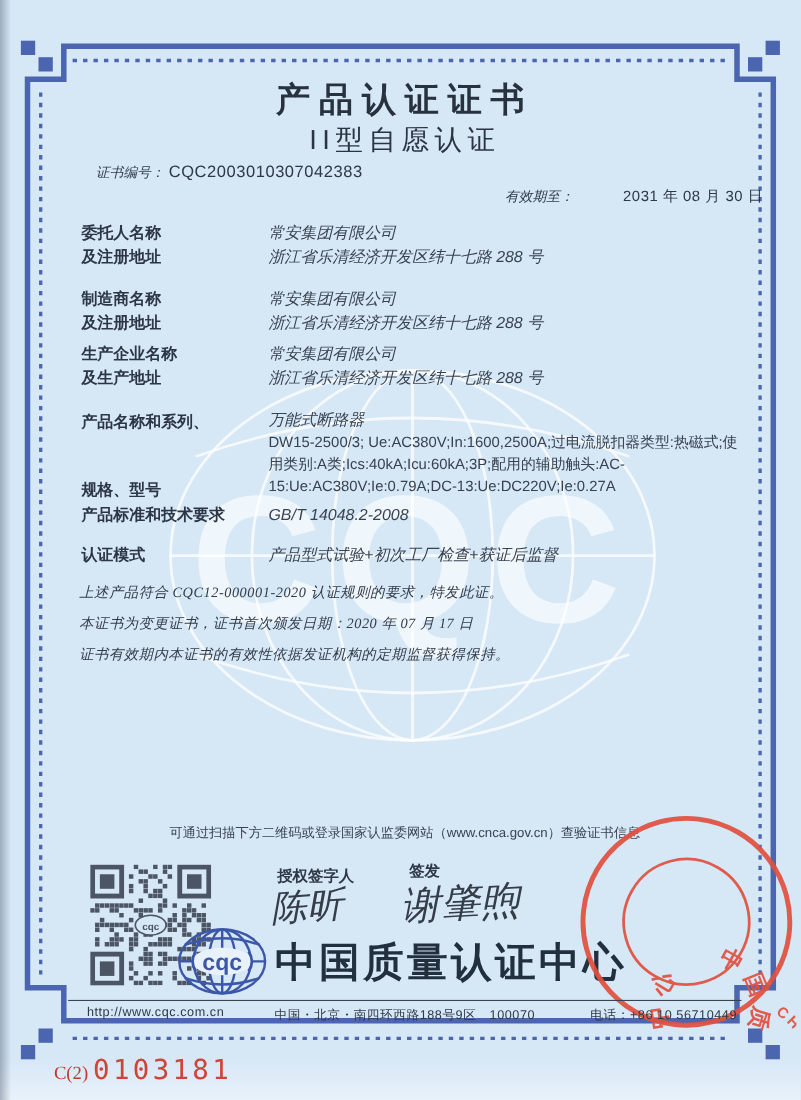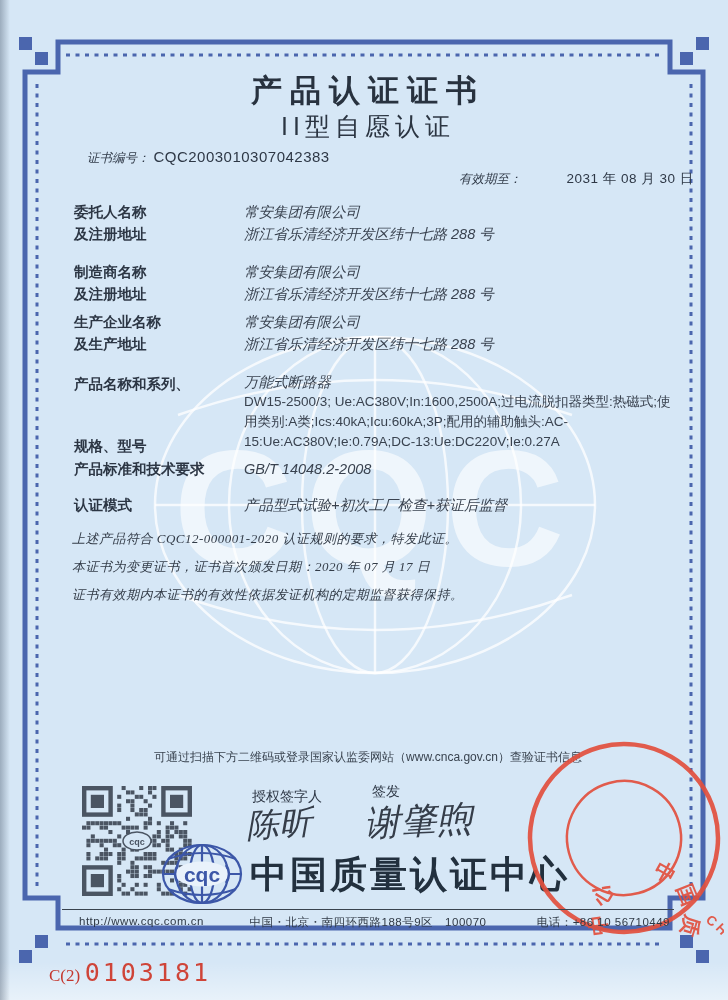--- a/index.html
+++ b/index.html
@@ -28,21 +28,21 @@
   .cert-value{font-size:15px;color:#2e3846;letter-spacing:.5px;}
 
   .flabel{font-weight:bold;font-size:14.5px;color:#2c3644;line-height:22px;}
   .fvalue{font-size:14.5px;color:#39424f;line-height:22px;font-style:italic;}
   .spec{width:428px;font-size:13.5px;line-height:20px;color:#39424f;}
 
   .stmt{font-size:13px;color:#333c48;letter-spacing:.5px;}
 
   .verify{left:0;top:749px;width:728px;text-align:center;font-size:12px;color:#39434f;}
 
-  .sig-label{font-size:14px;font-weight:normal;color:#2e3846;}
+  .sig-label{font-size:14px;font-weight:bold;color:#2e3846;}
   .sig-name{font-family:"Liberation Serif","DejaVu Serif",serif;font-style:italic;
     color:#353d49;}
 
   .org-name{font-size:37px;font-weight:600;color:#22303e;letter-spacing:3px;}
 
   .footer-rule{left:58px;top:909px;width:612px;height:0;border-top:1.5px solid #39434e;}
   .footer-text{top:915px;font-size:11.5px;color:#2f3945;letter-spacing:.5px;}
 
   .code-prefix{font-family:"Liberation Serif","DejaVu Serif",serif;color:#c4372e;font-size:17px;}
   .code-number{font-family:"DejaVu Sans Mono","Liberation Mono",monospace;color:#cf4438;

